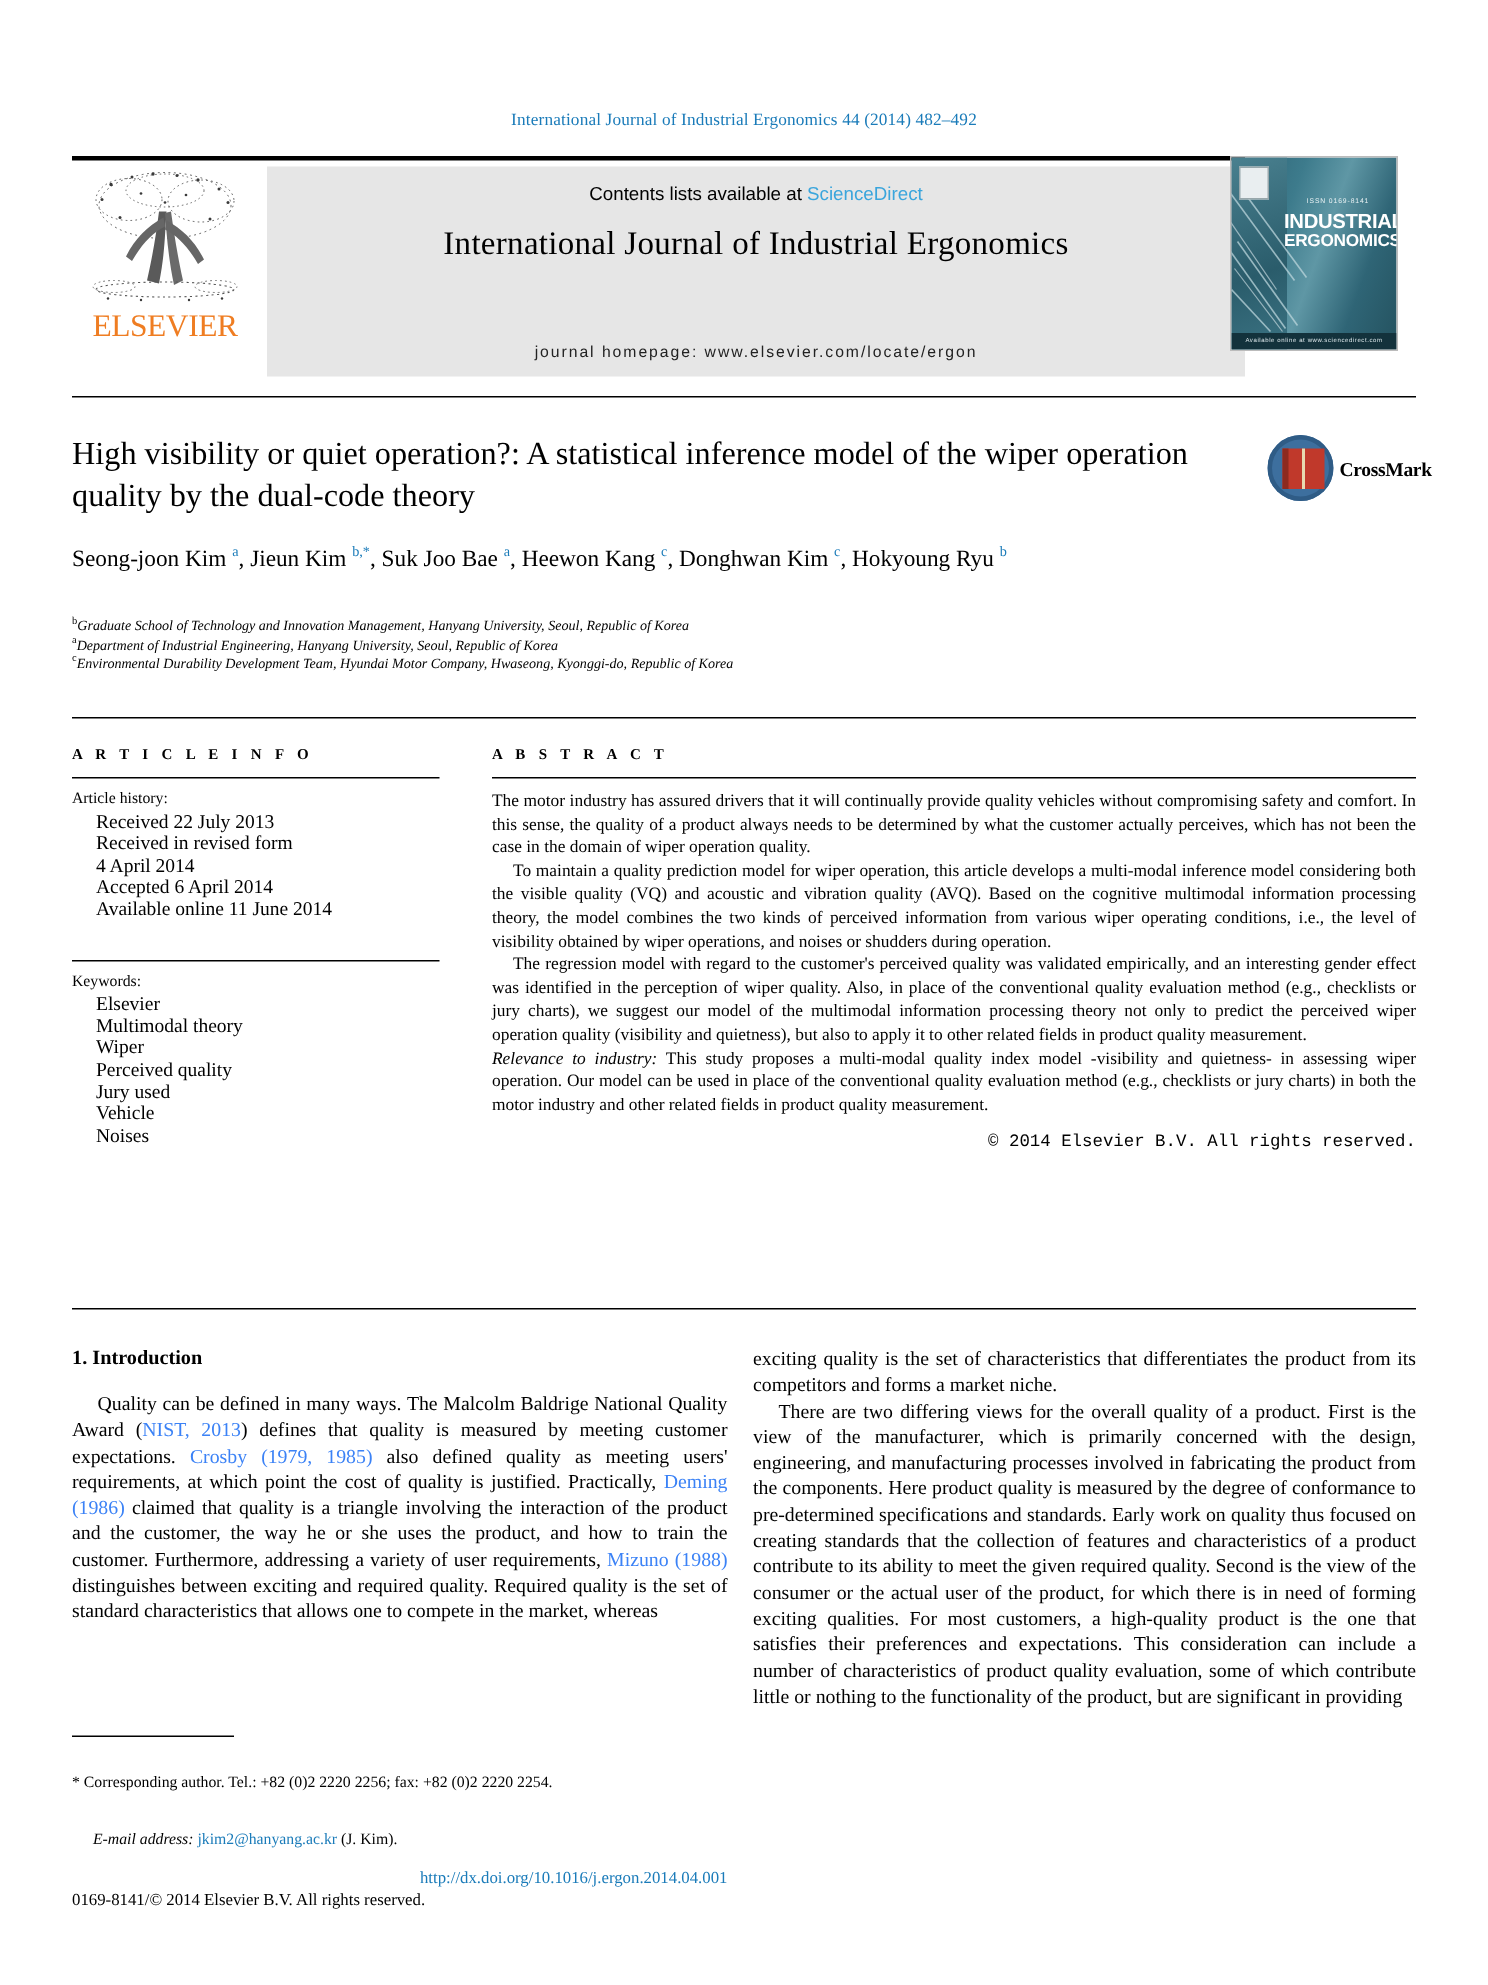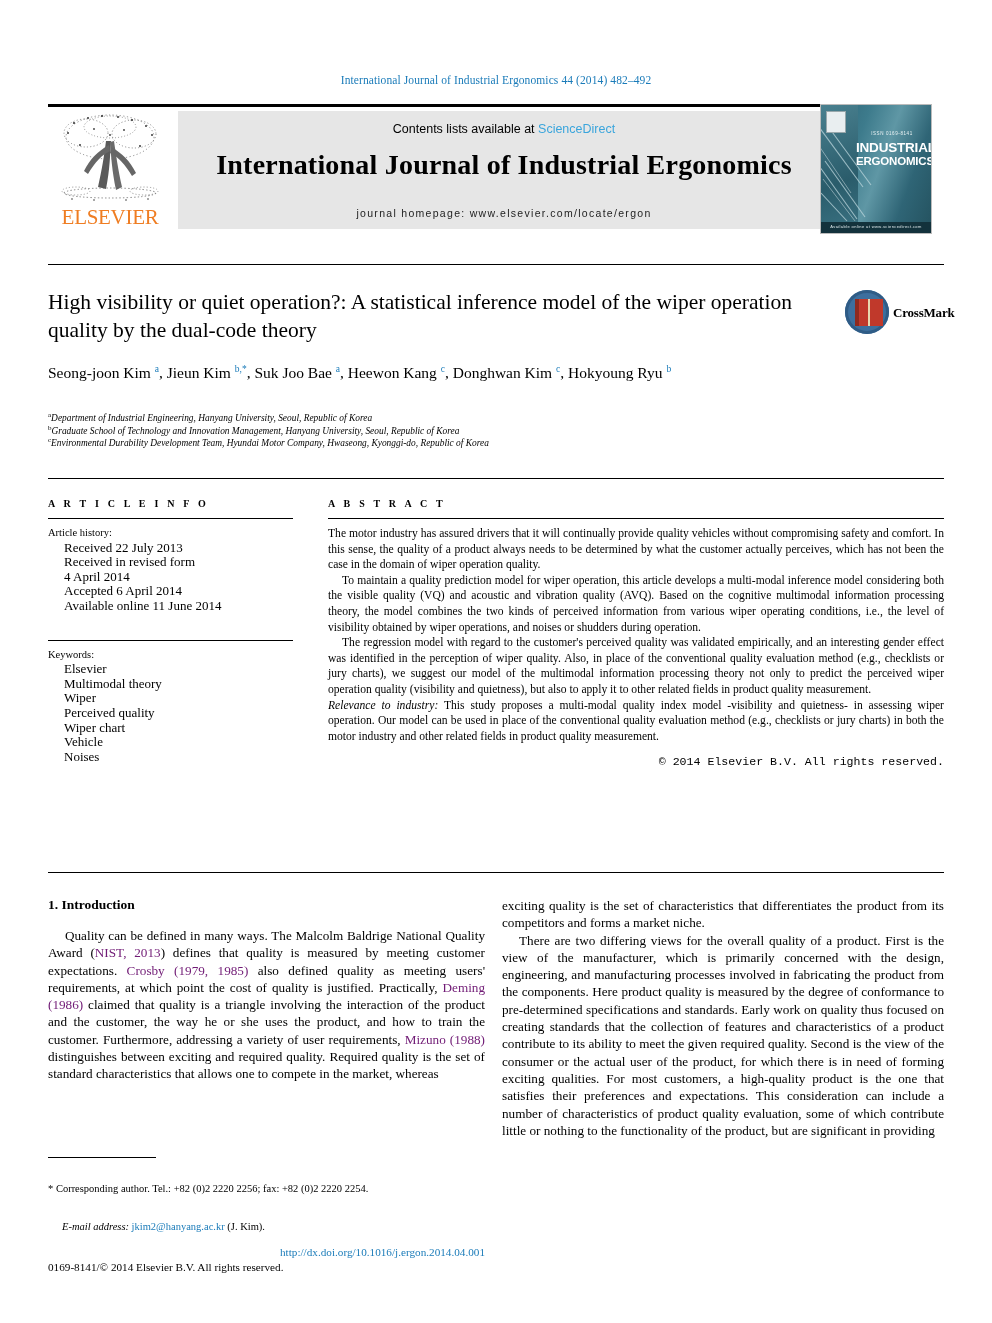--- a/index.html
+++ b/index.html
@@ -77,45 +77,44 @@
     font-size: 21px;
     letter-spacing: -0.3px;
     color: #ef7d22;
     font-weight: 400;
   }
   .center-panel {
     position: absolute;
     top: 7px;
     left: 130px;
     width: 652px;
-    height: 118px;
+    height: 140px;
     background: #e6e6e6;
   }
   .contents-line {
     position: absolute;
     top: 11px;
     left: 0;
     width: 652px;
     text-align: center;
     font-size: 12.5px;
     font-family: "Liberation Sans", sans-serif;
   }
   .contents-line .sd {
     color: #3aa5dc;
   }
   .journal-title {
     position: absolute;
     top: 38px;
     left: 0;
     width: 652px;
     text-align: center;
-    font-size: 28px;
+    font-size: 22px;
     font-family: "Liberation Serif", serif;
     letter-spacing: 0.2px;
-    font-weight: bold;
   }
   .homepage-line {
     position: absolute;
     bottom: 10px;
     left: 0;
     width: 652px;
     text-align: center;
     font-size: 10.5px;
     font-family: "Liberation Sans", sans-serif;
     letter-spacing: 1.3px;
@@ -369,21 +368,21 @@
     line-height: 17.3px;
     text-align: justify;
     text-justify: inter-word;
   }
   .body-text p {
     margin: 0;
     text-indent: 17px;
   }
   .body-text p.noindent { text-indent: 0; }
   .cite {
-    color: #701a75;
+    color: #3b82f6;
   }
 
   
   .footnote {
     position: absolute;
     top: 1157px;
     left: 48px;
     width: 437px;
   }
   .fn-rule {
@@ -500,22 +499,22 @@
   <div class="crossmark">
     <div class="cm-badge">
       <div class="cm-book"></div>
     </div>
     <div class="cm-text">CrossMark</div>
   </div>
 
   <div class="authors">Seong-joon Kim <sup>a</sup>, Jieun Kim <sup>b,</sup><sup>*</sup>, Suk Joo Bae <sup>a</sup>, Heewon Kang <sup>c</sup>, Donghwan Kim <sup>c</sup>, Hokyoung Ryu <sup>b</sup></div>
 
   <div class="affils">
+      <div><span class="lbl">b</span>Graduate School of Technology and Innovation Management, Hanyang University, Seoul, Republic of Korea</div>
       <div><span class="lbl">a</span>Department of Industrial Engineering, Hanyang University, Seoul, Republic of Korea</div>
-      <div><span class="lbl">b</span>Graduate School of Technology and Innovation Management, Hanyang University, Seoul, Republic of Korea</div>
       <div><span class="lbl">c</span>Environmental Durability Development Team, Hyundai Motor Company, Hwaseong, Kyonggi-do, Republic of Korea</div>
     </div>
 
   <div class="band-rule-top"></div>
 
   <div class="info-col">
     <div class="sec-head">A R T I C L E  I N F O</div>
     <div class="thin-rule"></div>
     <div class="info-label">Article history:</div>
     <div class="info-list">
@@ -526,21 +525,21 @@
         <div>Available online 11 June 2014</div>
       </div>
     <div class="kw-gap"></div>
     <div class="thin-rule"></div>
     <div class="info-label">Keywords:</div>
     <div class="info-list">
         <div>Elsevier</div>
         <div>Multimodal theory</div>
         <div>Wiper</div>
         <div>Perceived quality</div>
-        <div>Wiper chart</div>
+        <div>Jury used</div>
         <div>Vehicle</div>
         <div>Noises</div>
       </div>
   </div>
 
   <div class="abstract-col">
     <div class="sec-head">A B S T R A C T</div>
     <div class="thin-rule"></div>
     <div class="abstract-body">
         <p class="first">The motor industry has assured drivers that it will continually provide quality vehicles without compromising safety and comfort. In this sense, the quality of a product always needs to be determined by what the customer actually perceives, which has not been the case in the domain of wiper operation quality.</p>

